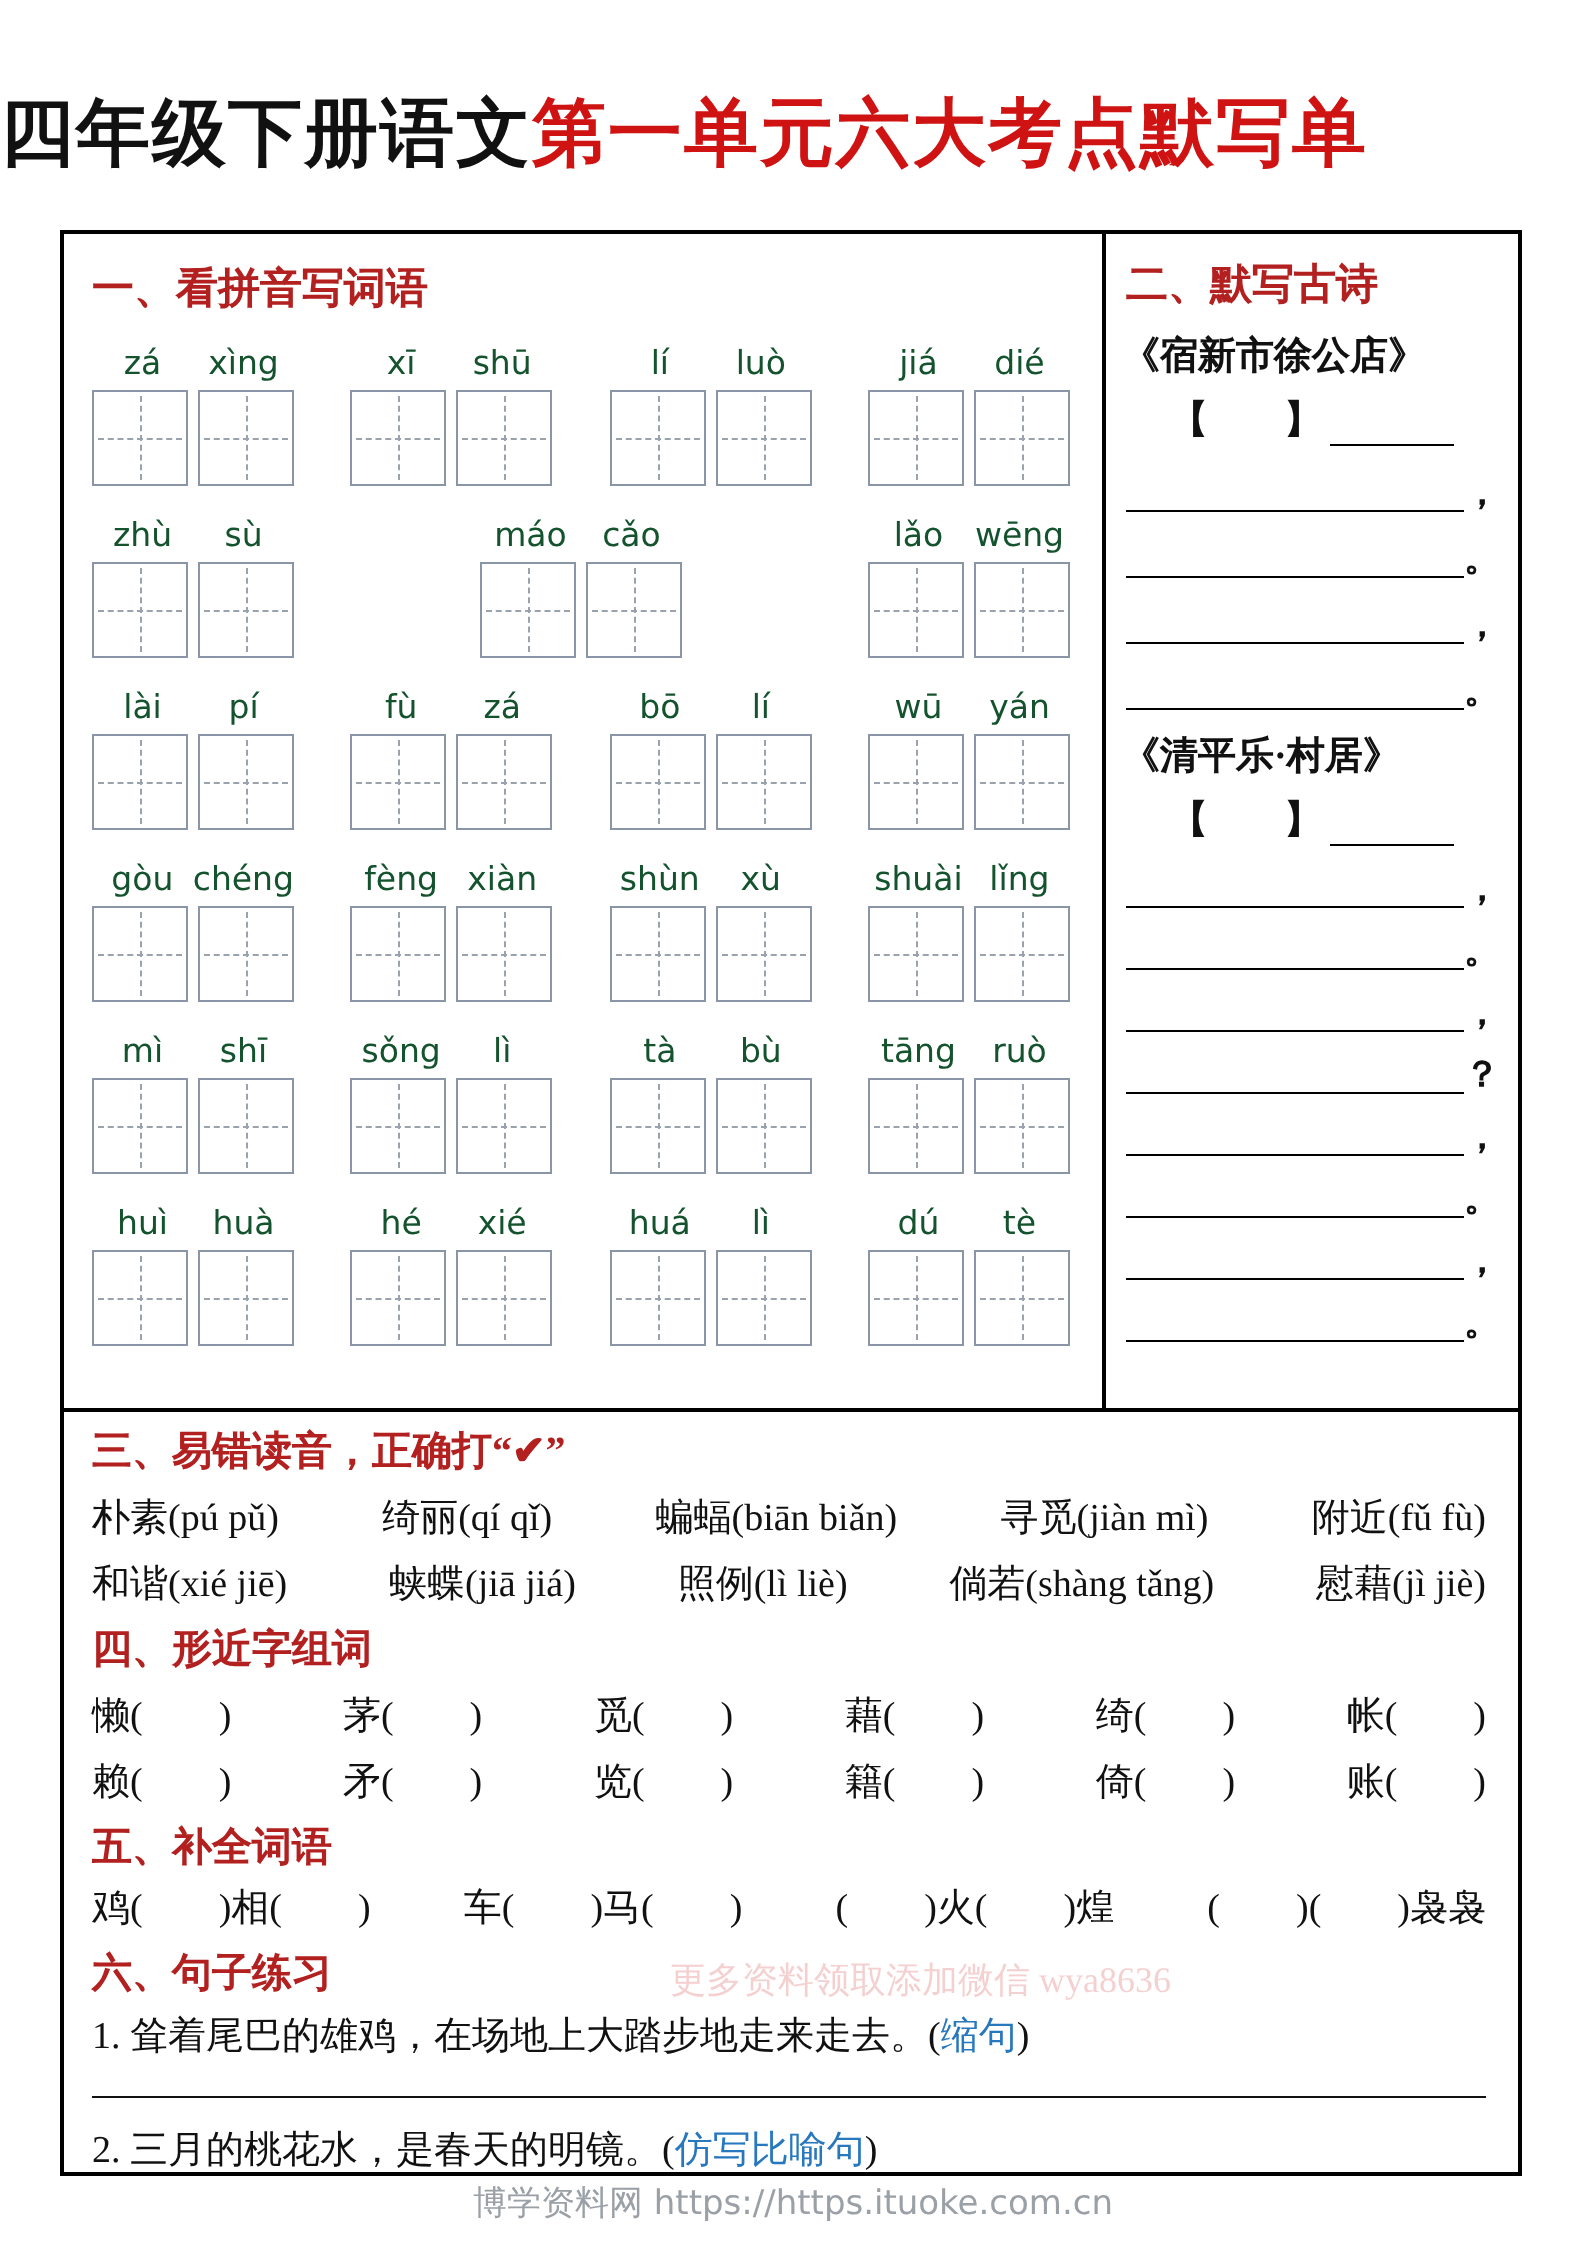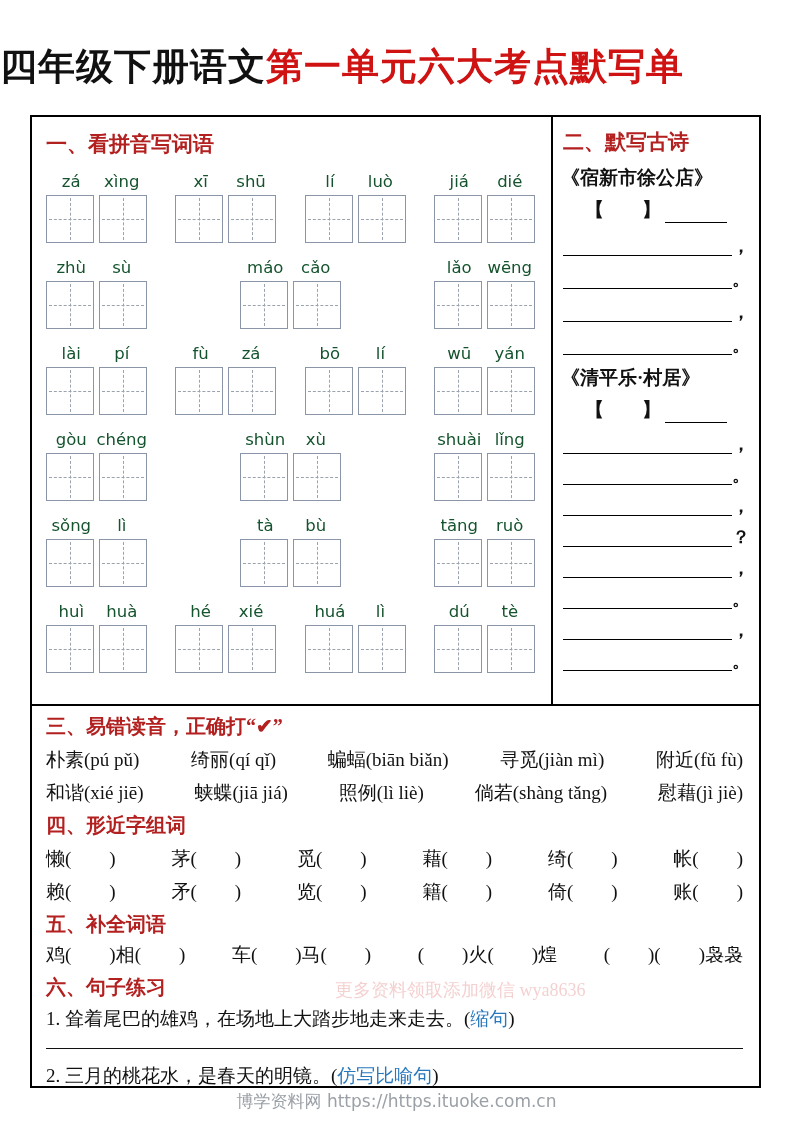--- a/index.html
+++ b/index.html
@@ -191,40 +191,60 @@
                 <span>gòu</span>
                 <span>chéng</span>
               </div>
               <div class="boxes">
                 <div class="tian"></div>
                 <div class="tian"></div>
               </div>
             </div>
             <div class="pgroup">
               <div class="pins">
+                <span>fèng</span>
+                <span>xiàn</span>
+              </div>
+              <div class="boxes">
+                <div class="tian"></div>
+                <div class="tian"></div>
+              </div>
+            </div>
+            <div class="pgroup">
+              <div class="pins">
                 <span>shùn</span>
                 <span>xù</span>
               </div>
               <div class="boxes">
                 <div class="tian"></div>
                 <div class="tian"></div>
               </div>
             </div>
             <div class="pgroup">
               <div class="pins">
                 <span>shuài</span>
                 <span>lǐng</span>
               </div>
               <div class="boxes">
                 <div class="tian"></div>
                 <div class="tian"></div>
               </div>
             </div>
           </div>
           <div class="prow">
+            <div class="pgroup">
+              <div class="pins">
+                <span>mì</span>
+                <span>shī</span>
+              </div>
+              <div class="boxes">
+                <div class="tian"></div>
+                <div class="tian"></div>
+              </div>
+            </div>
             <div class="pgroup">
               <div class="pins">
                 <span>sǒng</span>
                 <span>lì</span>
               </div>
               <div class="boxes">
                 <div class="tian"></div>
                 <div class="tian"></div>
               </div>
             </div>

